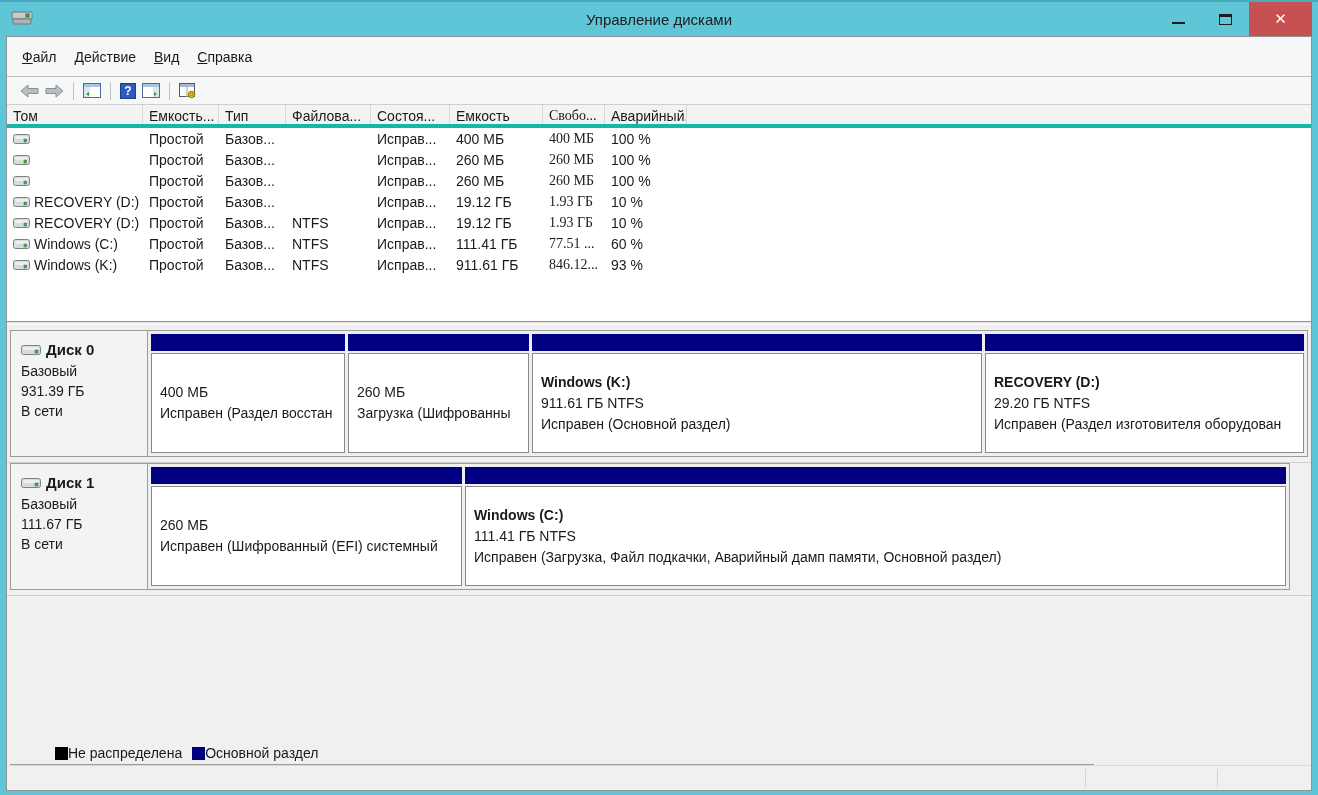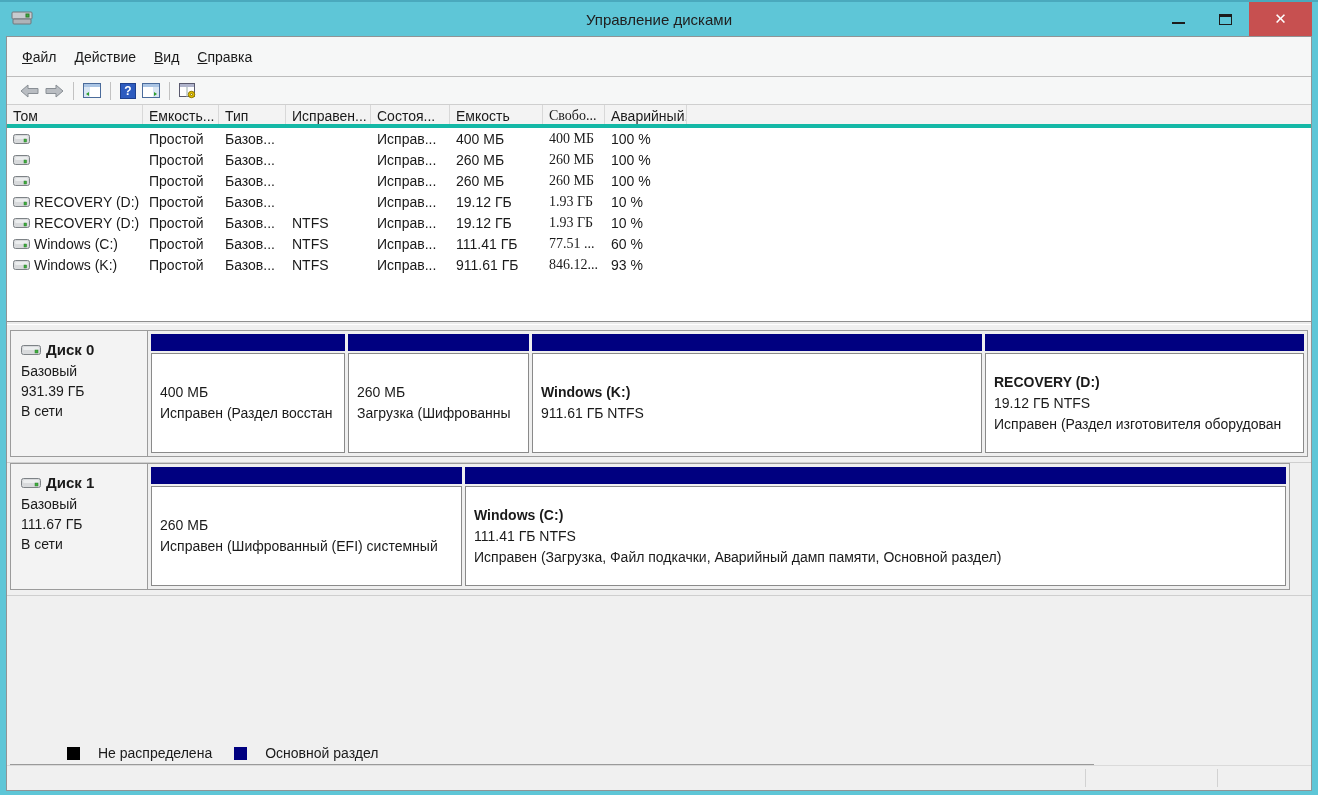--- a/index.html
+++ b/index.html
@@ -59,21 +59,21 @@
   .parts { flex:1; display:flex; gap:3px; padding:3px; overflow:hidden; }
   .part { display:flex; flex-direction:column; overflow:hidden; }
   .p-d0-1 { width:194px; } .p-d0-2 { width:181px; } .p-d0-3 { width:450px; } .p-d0-4 { flex:1; }
   .p-d1-1 { width:311px; } .p-d1-2 { flex:1; }
   .part-bar { height:17px; background:#000080; flex:0 0 auto; }
   .part-box { flex:1; margin-top:2px; background:#fff; border:1px solid #8a8a8a; padding:0 8px; display:flex; flex-direction:column; justify-content:center; overflow:hidden; }
   .part-title { font-weight:bold; white-space:nowrap; line-height:21px; overflow:hidden; }
   .part-line { white-space:nowrap; line-height:21px; overflow:hidden; }
 
   .legend-band { margin-top:auto; height:23px; width:1084px; display:flex; align-items:center; padding-left:45px; border-bottom:1px solid #9a9a9a; flex:0 0 auto; }
-  .legend-item { display:flex; align-items:center; gap:18px; margin-right:10px;margin-left:12px; }
+  .legend-item { display:flex; align-items:center; gap:0; margin-right:10px; }
   .legend-swatch { width:13px; height:13px; }
 
   
   .statusbar { height:25px; background:#f0f0f0; border-top:1px solid #dadada; position:relative; flex:0 0 auto; }
   .sb-sep { position:absolute; top:3px; bottom:3px; width:1px; background:#d2d2d2; }
   .sb-sep1 { left:1078px; }
   .sb-sep2 { left:1210px; }
 </style>
 </head>
 <body>
@@ -156,21 +156,21 @@
           <circle cx="12.5" cy="11.5" r="1.1" fill="#fff8d0" stroke="#8a7400"></circle>
         </svg>
       </span>
     </div>
 
     <div class="listview">
       <div class="lv-header">
         <div class="lv-h c-name">Том</div>
         <div class="lv-h c-layout">Емкость...</div>
         <div class="lv-h c-type">Тип</div>
-        <div class="lv-h c-fs">Исправен...</div>
+        <div class="lv-h c-fs">Файлова...</div>
         <div class="lv-h c-status">Состоя...</div>
         <div class="lv-h c-cap">Емкость</div>
         <div class="lv-h c-free">Свобо...</div>
         <div class="lv-h c-pct">Аварийный...</div>
         <div class="lv-h c-fill"></div>
       </div>
 
       <div class="lv-row">
         <div class="lv-c c-name">
             <svg class="vol-icon" width="17" height="12" viewBox="0 0 17 12">
@@ -331,27 +331,28 @@
               <div class="part-title"></div>
               <div class="part-line">260 МБ</div>
               <div class="part-line">Загрузка (Шифрованны</div>
             </div>
           </div>
           <div class="part p-d0-3">
             <div class="part-bar" style="background-color: rgb(0, 0, 128);"></div>
             <div class="part-box">
               <div class="part-title">Windows  (K:)</div>
               <div class="part-line">911.61 ГБ NTFS</div>
+              <div class="part-line">Исправен (Основной раздел)</div>
             </div>
           </div>
           <div class="part p-d0-4">
             <div class="part-bar" style="background-color: rgb(0, 0, 128);"></div>
             <div class="part-box">
               <div class="part-title">RECOVERY  (D:)</div>
-              <div class="part-line">19.12 ГБ NTFS</div>
+              <div class="part-line">29.20 ГБ NTFS</div>
               <div class="part-line">Исправен (Раздел изготовителя оборудован</div>
             </div>
           </div>
         </div>
       </div>
 
       <div class="disk-sep"></div>
 
       <div class="band band-d1">
         <div class="disk-panel">

